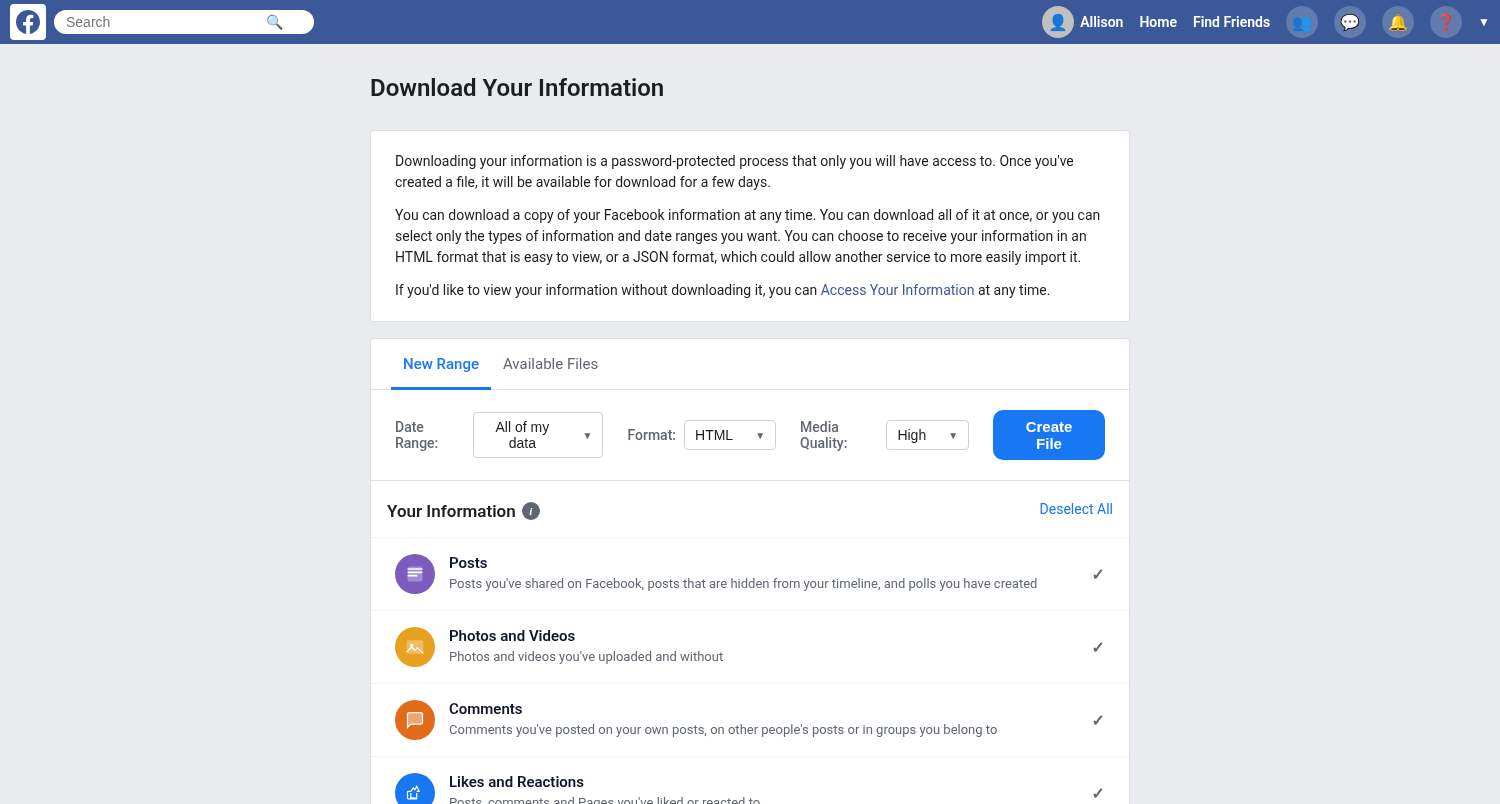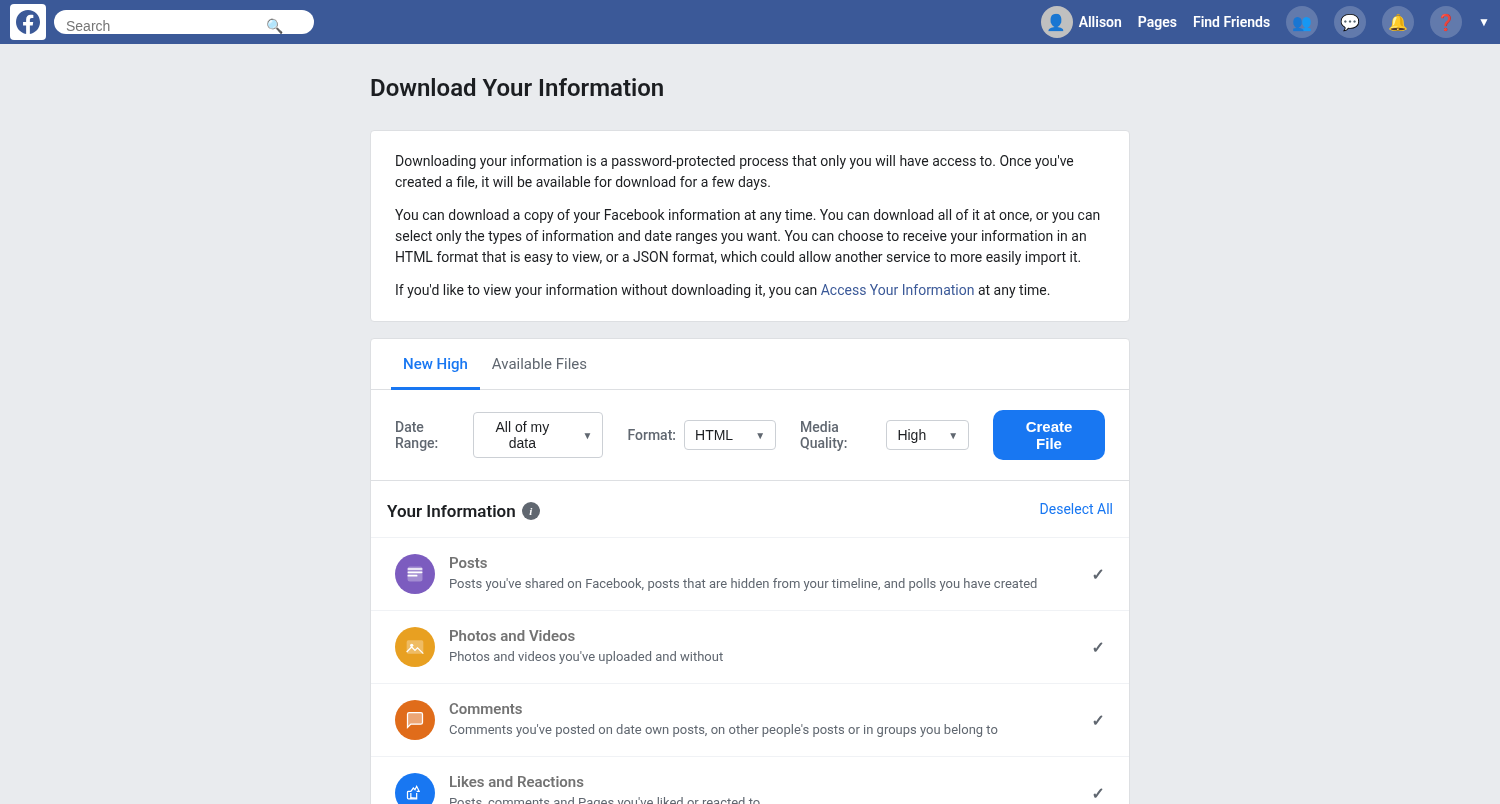--- a/index.html
+++ b/index.html
@@ -19,21 +19,21 @@
       background: white;
       border-radius: 4px;
       display: flex; align-items: center; justify-content: center;
       flex-shrink: 0;
     }
     .navbar-logo svg { width: 24px; height: 24px; }
     .navbar-search {
       margin-left: 8px;
       background: #fff;
       border-radius: 20px;
-      display: flex; align-items: flex-end;
+      display: flex; align-items: center;
       padding: 0 12px;
       height: 24px;
       width: 260px;
     }
     .navbar-search input {
       border: none; outline: none; font-size: 14px; background: transparent; width: 200px; color: #333;
     }
     .navbar-search-icon { color: #8d949e; font-size: 14px; }
     .navbar-right {
       margin-left: auto;
@@ -169,21 +169,21 @@
       padding: 16px 24px;
       border-top: 1px solid #f0f2f5;
       position: relative;
     }
     .item-icon {
       width: 40px; height: 40px; border-radius: 50%;
       display: flex; align-items: center; justify-content: center;
       flex-shrink: 0; margin-right: 14px; font-size: 18px;
     }
     .item-text { flex: 1; }
-    .item-name { font-size: 15px; font-weight: 600; color: #737373; margin-bottom: 3px; }
+    .item-name { font-size: 15px; font-weight: 600; color: #0f172a; margin-bottom: 3px; }
     .item-desc { font-size: 13px; color: #606770; line-height: 1.4; }
     .item-check {
       color: #606770; font-size: 16px; font-weight: 700; margin-left: 12px; align-self: center;
     }
 
     .info-items-wrapper {
       position: relative;
     }
 
     
@@ -203,21 +203,21 @@
   </div>
   <div class="navbar-search">
     <input type="text" placeholder="Search" style="">
     <span class="navbar-search-icon">🔍</span>
   </div>
   <div class="navbar-right">
     <div class="navbar-user">
       <div class="navbar-avatar">👤</div>
       <span>Allison</span>
     </div>
-    <a class="navbar-link">Pages</a>
+    <a class="navbar-link">Home</a>
     <a class="navbar-link">Find Friends</a>
     <div class="navbar-icon-btn">👥</div>
     <div class="navbar-icon-btn">💬</div>
     <div class="navbar-icon-btn">🔔</div>
     <div class="navbar-icon-btn">❓</div>
     <span class="navbar-chevron">▼</span>
   </div>
 </nav>
 
 <div class="main-content">
@@ -228,21 +228,21 @@
     <p>Downloading your information is a password-protected process that only you will have access to. Once you've created a file, it will be available for download for a few days.</p>
     <p>You can download a copy of your Facebook information at any time. You can download all of it at once, or you can select only the types of information and date ranges you want. You can choose to receive your information in an HTML format that is easy to view, or a JSON format, which could allow another service to more easily import it.</p>
     <p>
       <span>If you'd like to view your information without downloading it, you can </span><a href="#">Access Your Information</a><span> at any time.</span>
     </p>
   </div>
 
   <div class="file-card">
 
     <div class="tabs">
-      <div class="tab active">New High</div>
+      <div class="tab active">New Range</div>
       <div class="tab">Available Files</div>
     </div>
 
     <div class="controls-row">
       <div class="control-group">
         <span class="control-label">Date Range:</span>
         <button class="dropdown-btn">
           <span>All of my data</span>
           <span class="chevron">▼</span>
         </button>
@@ -306,21 +306,21 @@
       </div>
 
       <div class="info-item" style="position:relative;">
         <div class="item-icon icon-orange">
           <svg width="20" height="20" viewBox="0 0 24 24" fill="white">
               <path d="M21 15a2 2 0 0 1-2 2H7l-4 4V5a2 2 0 0 1 2-2h14a2 2 0 0 1 2 2z" fill="white" fill-opacity="0.4" stroke="white" stroke-width="1.5"></path>
             </svg>
         </div>
         <div class="item-text">
           <div class="item-name">Comments</div>
-          <div class="item-desc">Comments you've posted on date own posts, on other people's posts or in groups you belong to</div>
+          <div class="item-desc">Comments you've posted on your own posts, on other people's posts or in groups you belong to</div>
         </div>
         <span class="item-check">✓</span>
 
       </div>
 
       <div class="info-item" style="position:relative;">
         <div class="item-icon icon-blue">
           <svg width="20" height="20" viewBox="0 0 24 24" fill="white">
               <path d="M14 10h3l-3-6-2 4-2-2-3 4H4a1 1 0 0 0-1 1v7a1 1 0 0 0 1 1h3m7-7v7H7v-7" fill="none" stroke="white" stroke-width="1.5"></path>
               <path d="M7 17a1 1 0 0 0 1 1h6" stroke="white" stroke-width="1.5"></path>

